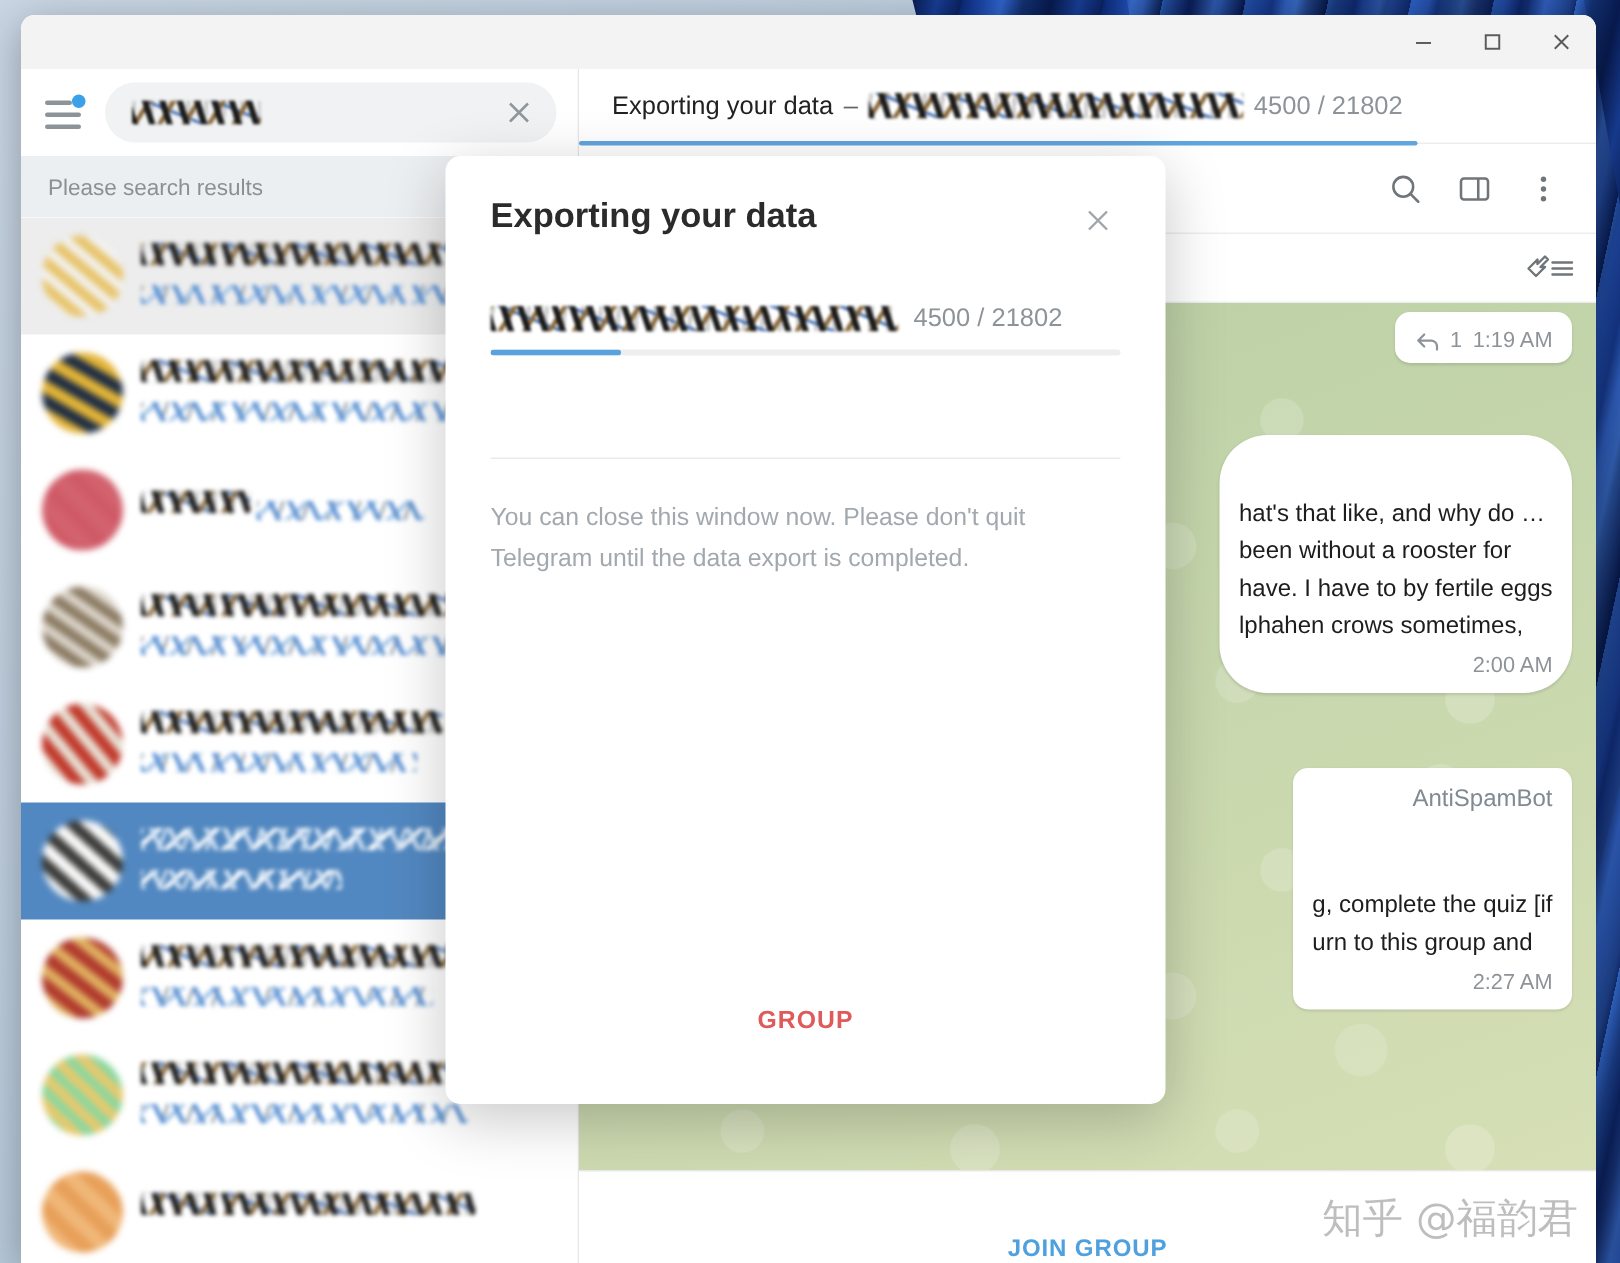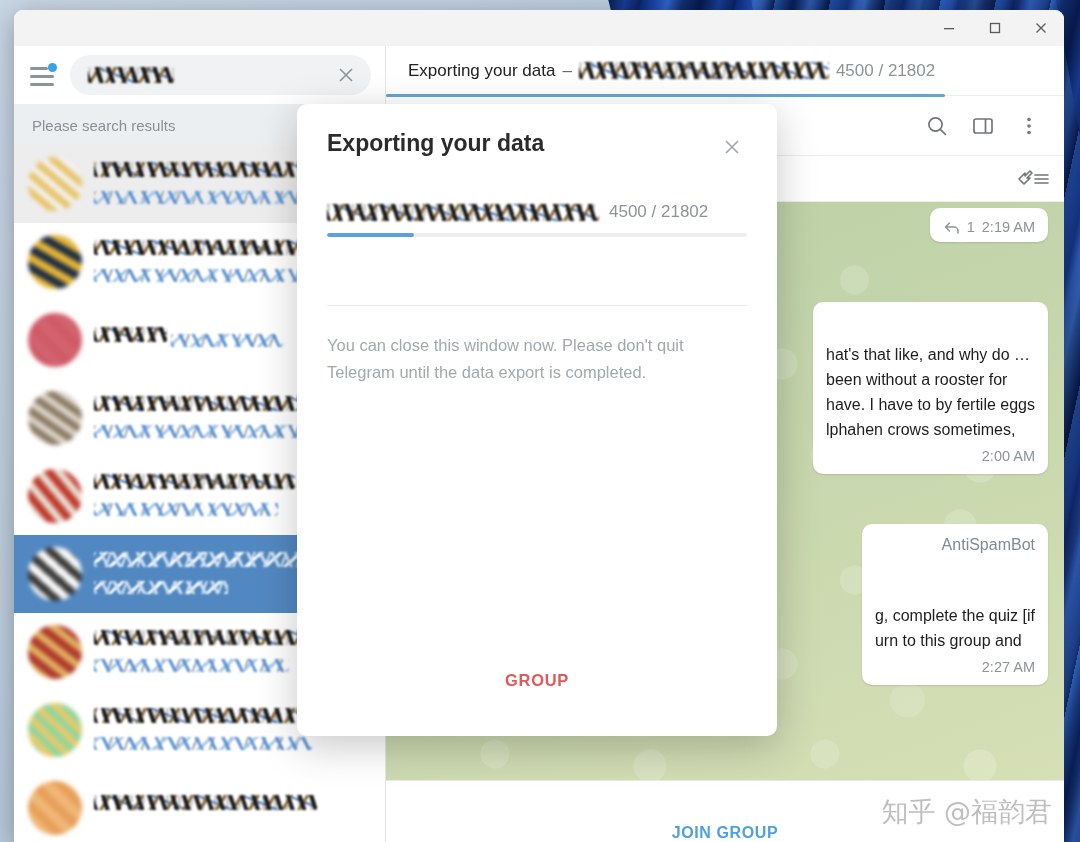--- a/index.html
+++ b/index.html
@@ -643,27 +643,27 @@
 
         <div id="messages">
           <div class="msg-stack">
 
             <div class="bubble" style="margin-top:6px; padding-top:6px; padding-bottom:4px;">
               <div class="meta">
                 <svg width="17" height="15" viewBox="0 0 17 15">
                     <path d="M6.5 3 L2.5 7 L6.5 11 M2.5 7 H11 a4 4 0 0 1 4 4 V13" fill="none" stroke="currentColor" stroke-width="1.5" stroke-linecap="round" stroke-linejoin="round"></path>
                   </svg>
                 <span>1</span>
-                <span>2:19 AM</span>
+                <span>1:19 AM</span>
               </div>
             </div>
 
             <div class="service-pill" style="align-self:flex-start; margin-left:-18px;">the group</div>
 
-            <div class="bubble" style="margin-top:12px;">
+            <div class="bubble" style="margin-top:0;border-radius:32px;">
               <div style="height:32px"></div>
               <div>hat's that like, and why do …</div>
               <div>been without a rooster for</div>
               <div>have. I have to by fertile eggs</div>
               <div>lphahen crows sometimes,</div>
               <div class="meta">
                 <span>2:00 AM</span>
               </div>
             </div>
 

